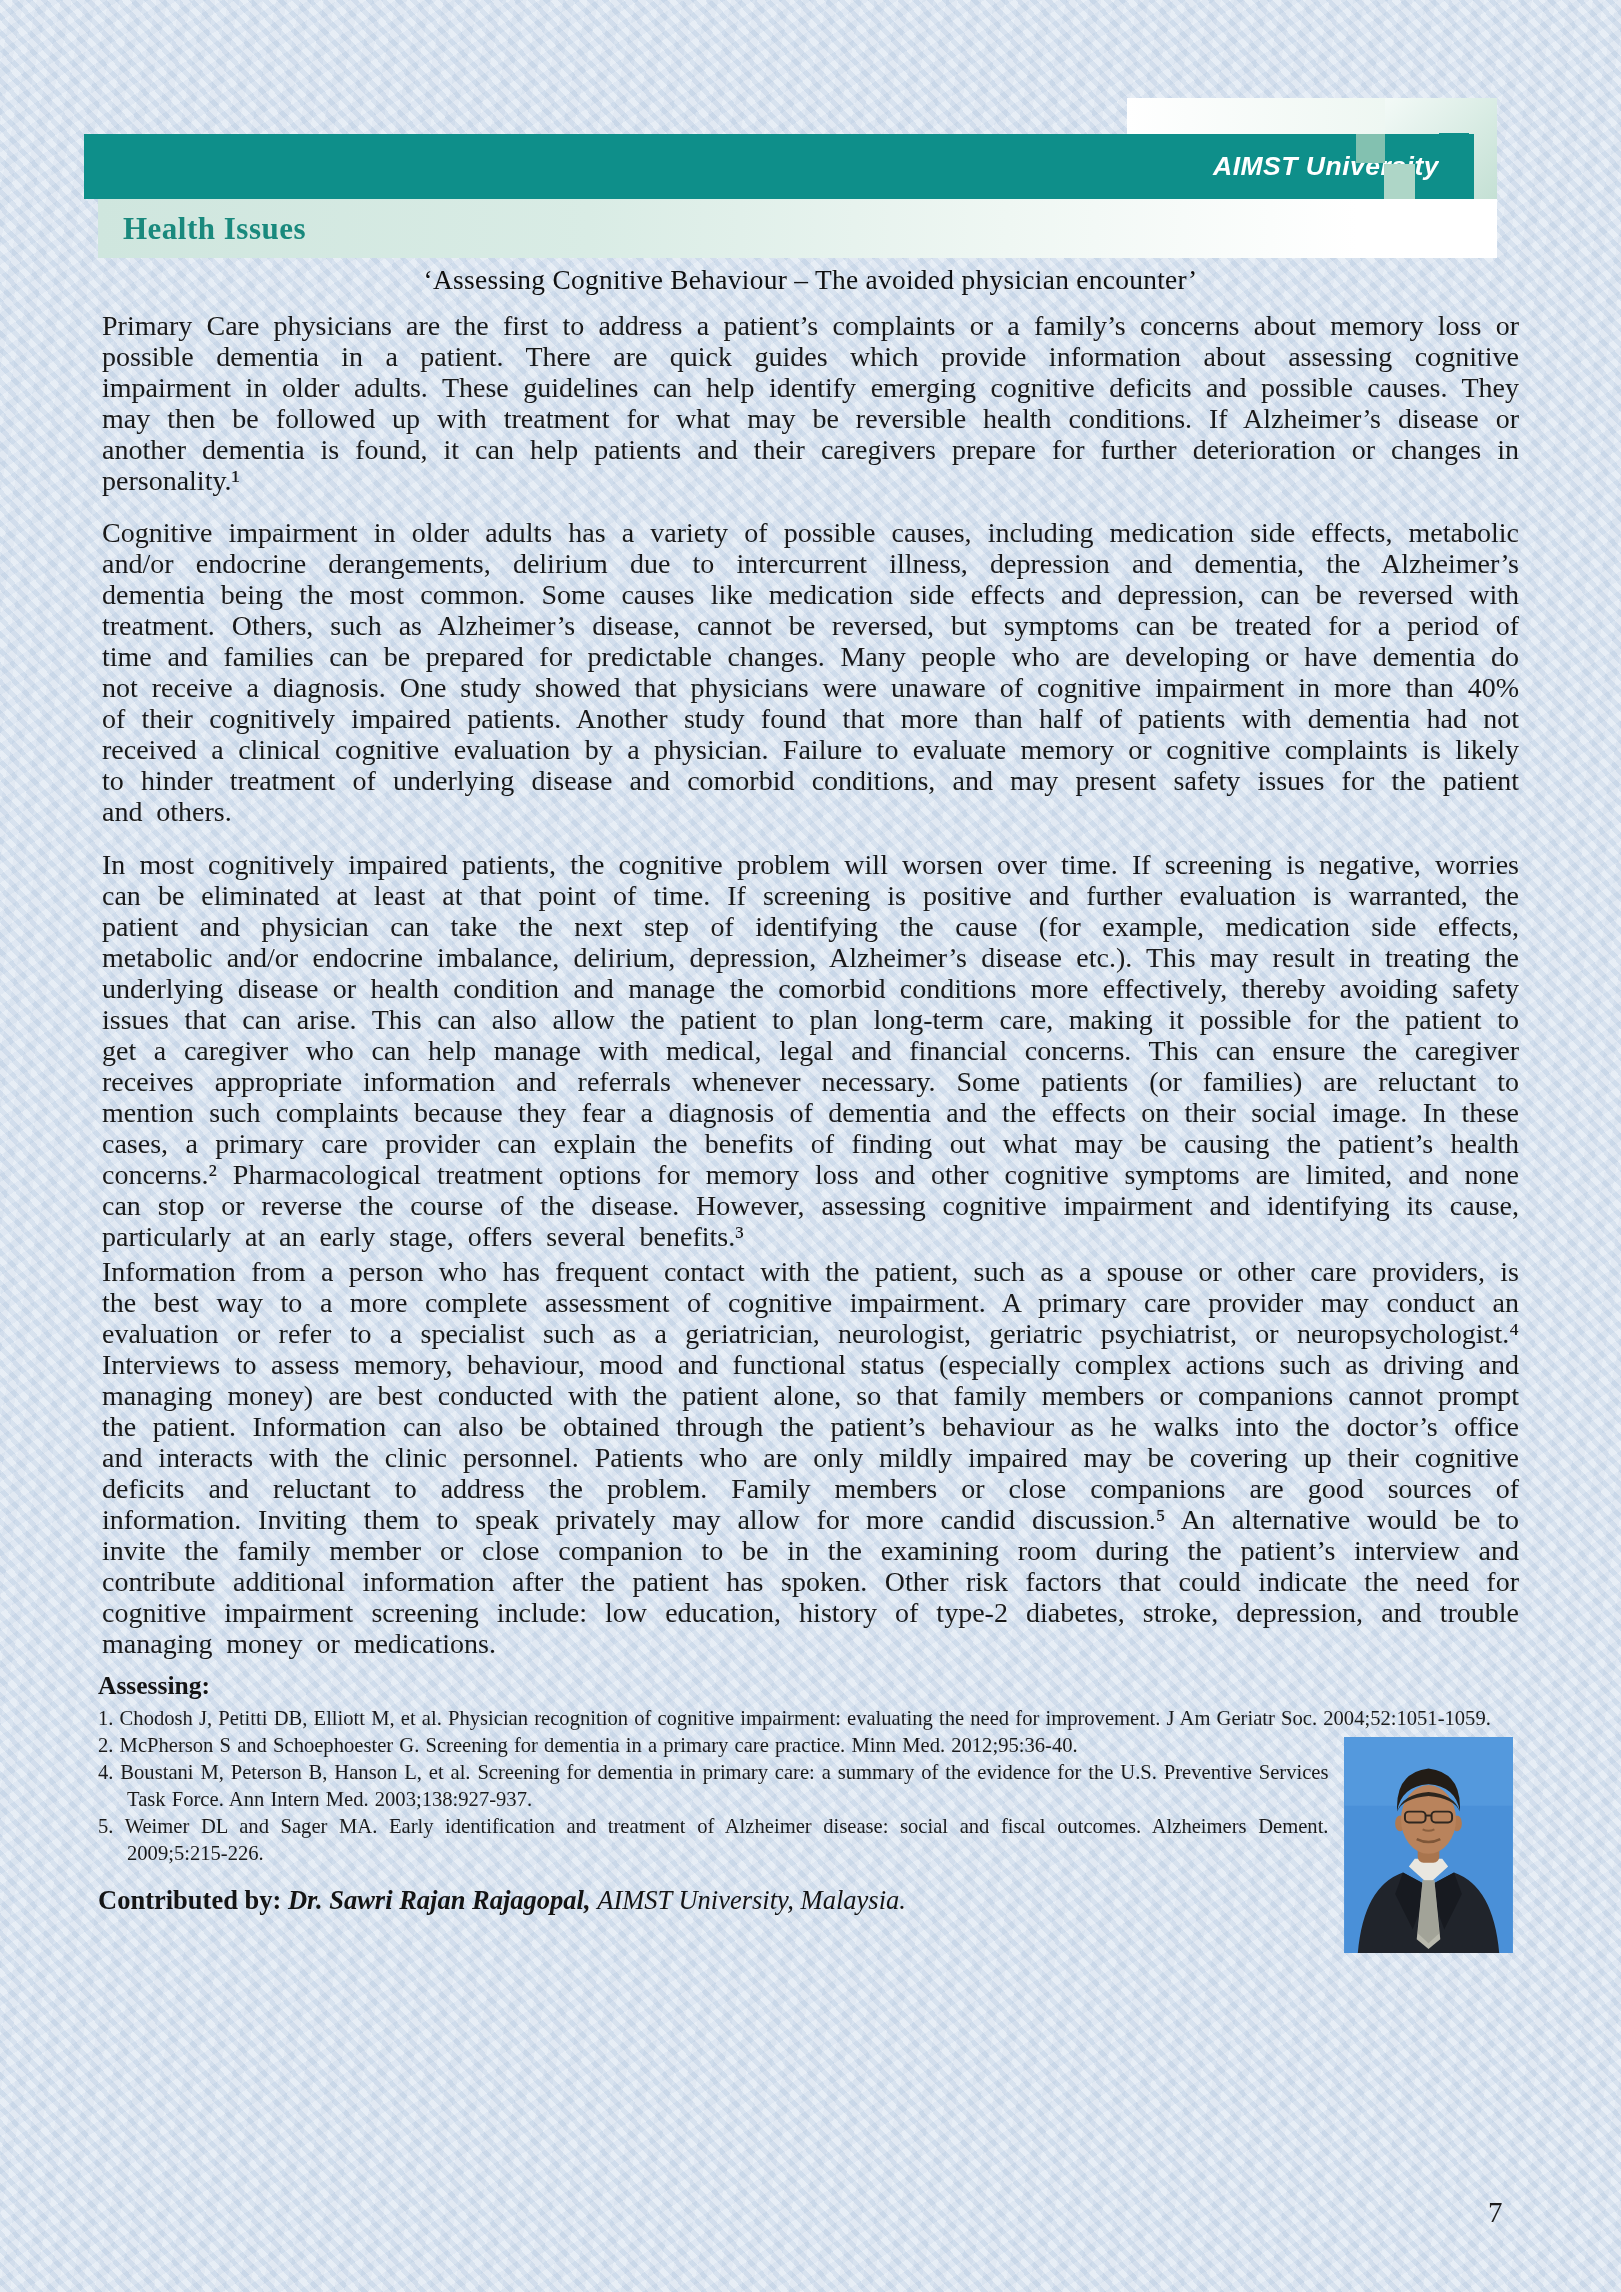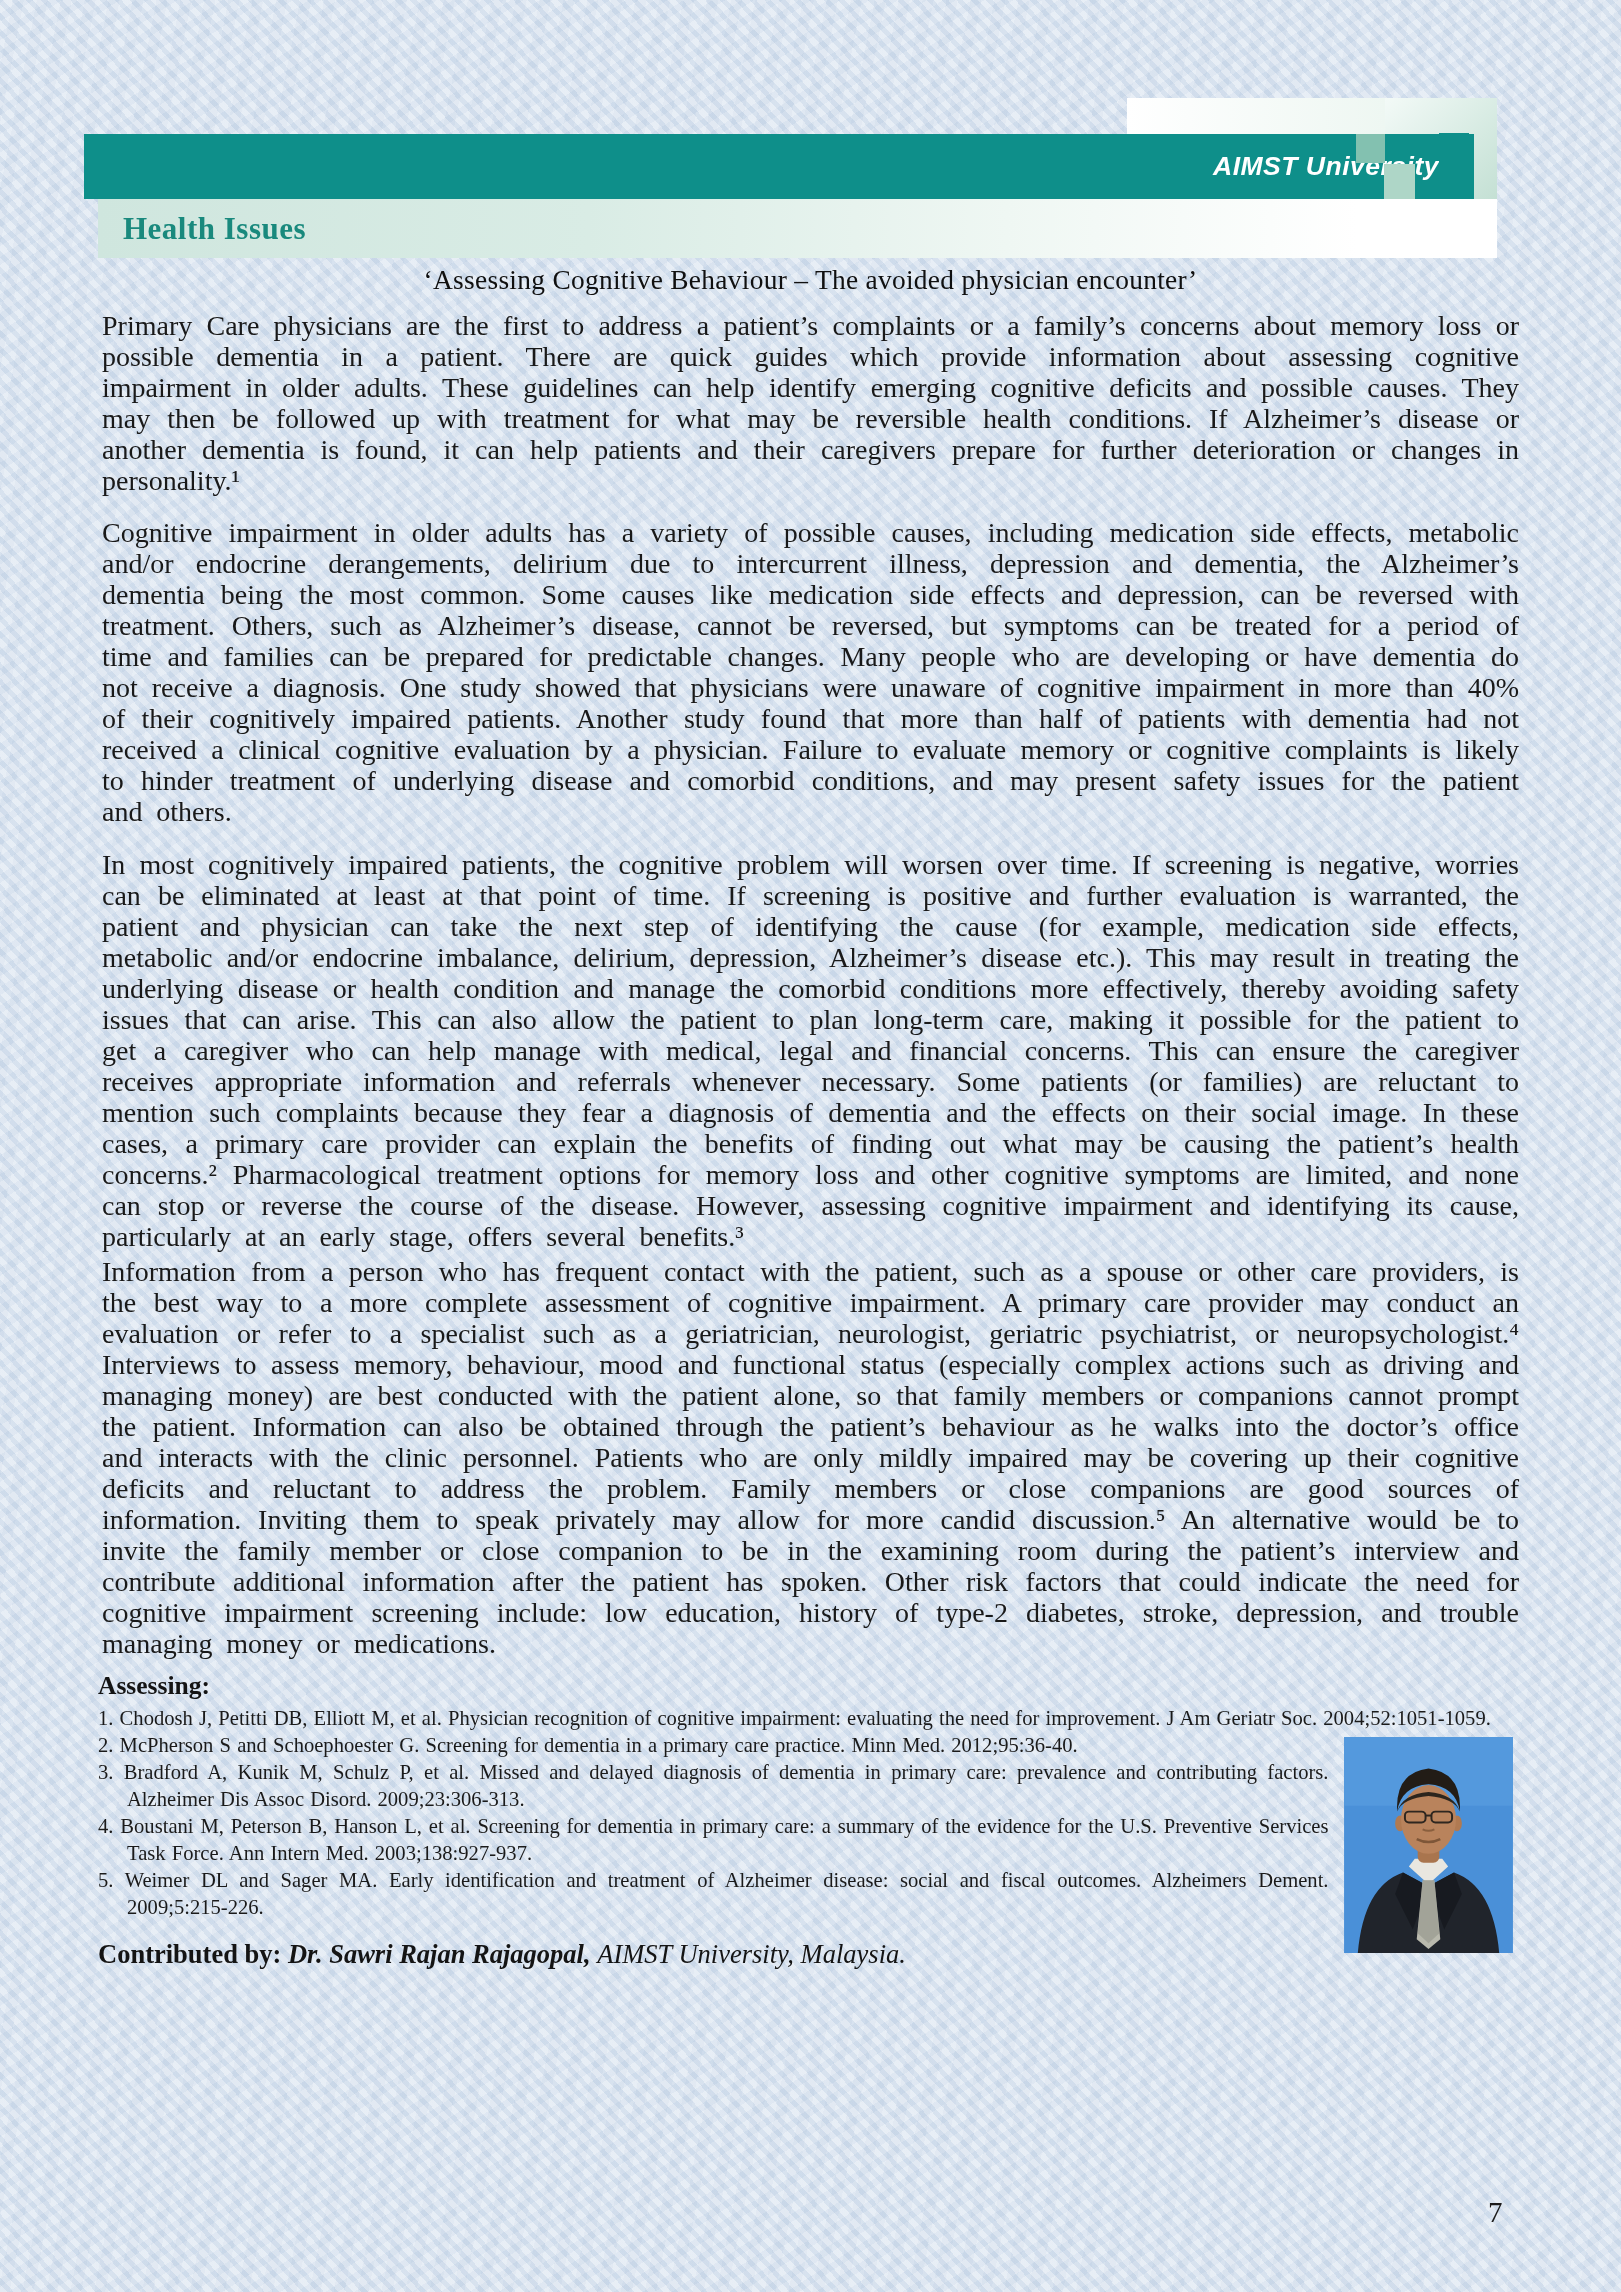--- a/index.html
+++ b/index.html
@@ -108,21 +108,20 @@
 
             <rect x="62" y="76" width="21" height="11" rx="4" fill="none" stroke="#2e261f" stroke-width="2"></rect>
             <rect x="89" y="76" width="21" height="11" rx="4" fill="none" stroke="#2e261f" stroke-width="2"></rect>
             <line x1="83" y1="80" x2="89" y2="80" stroke="#2e261f" stroke-width="2"></line>
 
             <path d="M74 104 Q86 110 98 104" stroke="#7e5638" stroke-width="2.5" fill="none"></path>
             <path d="M80 94 Q86 97 92 94" stroke="#8a5f3e" stroke-width="2" fill="none"></path>
           </svg>
         </div>
           <div class="ref-item"><span>2.</span><span> McPherson S and Schoephoester G. Screening for dementia in a primary care practice. Minn Med. 2012;95:36-40.</span></div>
-          <div class="ref-item"><span>3.</span><span> Bradford A, Kunik M, Schulz P, et al. Missed and delayed diagnosis of dementia in primary care: prevalence and contributing factors. Alzheimer Dis Assoc Disord. 2009;23:306-313.</span></div>
           <div class="ref-item"><span>4.</span><span> Boustani M, Peterson B, Hanson L, et al. Screening for dementia in primary care: a summary of the evidence for the U.S. Preventive Services Task Force. Ann Intern Med. 2003;138:927-937.</span></div>
           <div class="ref-item"><span>5.</span><span> Weimer DL and Sager MA. Early identification and treatment of Alzheimer disease: social and fiscal outcomes. Alzheimers Dement. 2009;5:215-226.</span></div>
         </div>
     </div>
 
     <div class="contributed">
       <span class="lbl">Contributed by:</span>
       <span class="nm">Dr. Sawri Rajan Rajagopal,</span>
       <span class="aff">AIMST University, Malaysia.</span>
     </div>

